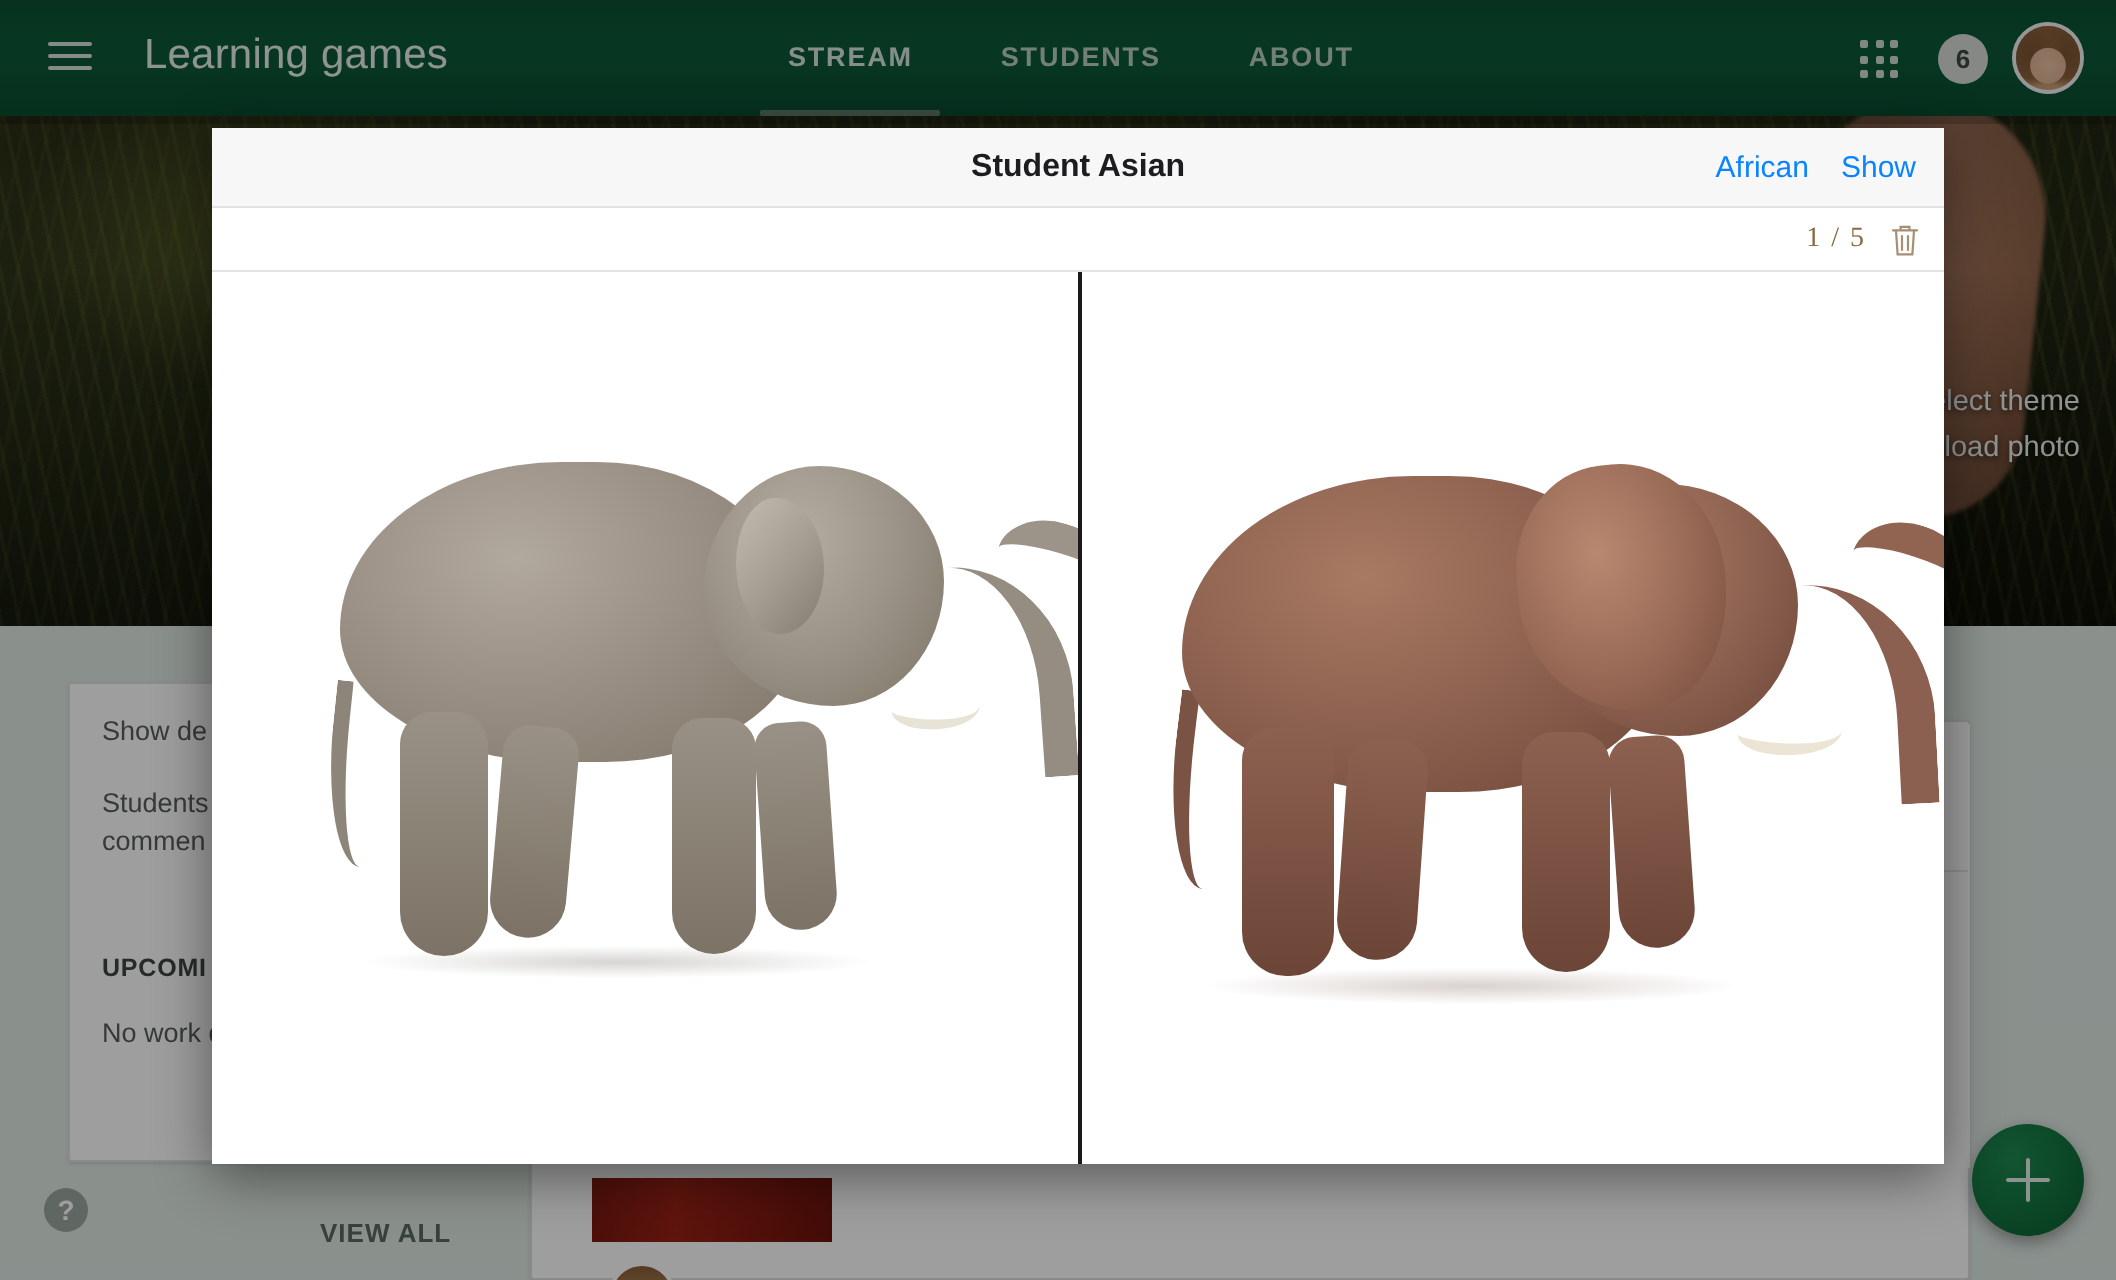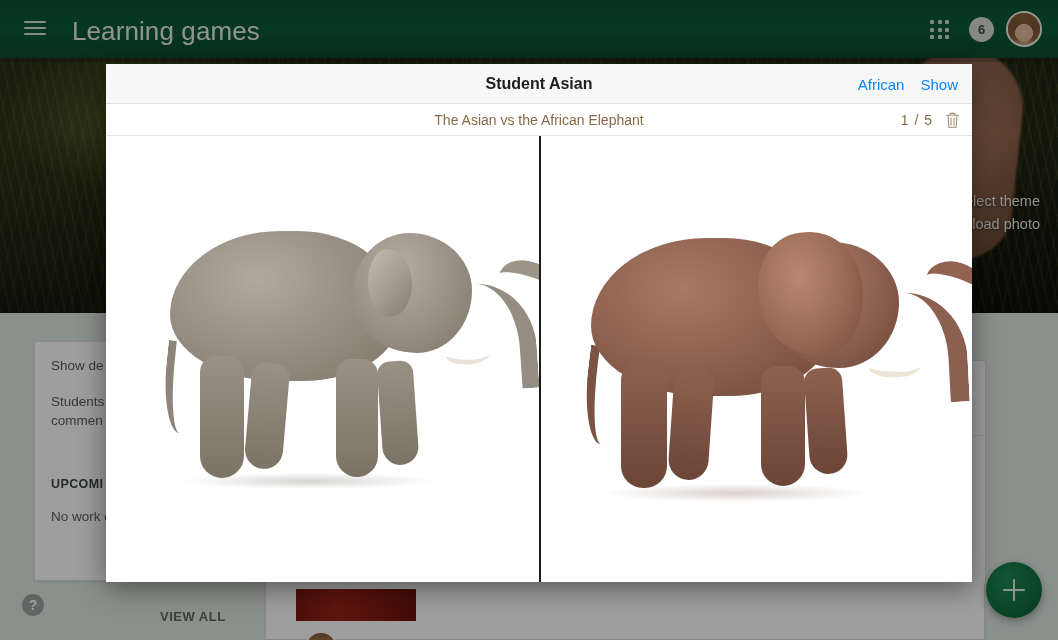--- a/index.html
+++ b/index.html
@@ -27,21 +27,21 @@
     position: absolute; left: 22px; top: 17px; width: 26px; height: 22px;
     cursor: pointer; opacity: .92;
   }
   .hamburger span{ position:absolute; left:2px; width:22px; height:2px; background:#e9efeb; border-radius:1px;}
   .hamburger span:nth-child(1){top:4px}
   .hamburger span:nth-child(2){top:10px}
   .hamburger span:nth-child(3){top:16px}
 
   .gc-title {
     position: absolute; left: 72px; top: 16px;
-    font-size: 26px; color: #e7efe9; letter-spacing: .1px;
+    font-size: 21px; color: #e7efe9; letter-spacing: .1px;
     white-space: nowrap;
   }
   .gc-tabs { position: absolute; left: 372px; top: 0; height: 58px; display: flex; }
   .gc-tab {
     height: 58px; line-height: 58px; padding: 0 22px;
     font-size: 13.5px; font-weight: bold; letter-spacing: .9px;
     color: #b9cfc2; cursor: pointer; position: relative;
   }
   .gc-tab.active { color: #d7e6dc; }
   .gc-tab.active::after{
@@ -201,21 +201,21 @@
   }
   .sub-title{ font-size:16px; color:#1d1d1f; font-weight:bold; }
   .sub-links{ position:absolute; right:14px; top:50%; transform:translateY(-50%); display:flex; gap:16px;}
   .sub-links a{ color:#0a84ff; font-size:15px; cursor:pointer; text-decoration:none;}
 
   .doc-bar{
     height:32px; background:#fff; border-bottom:1px solid #e3e3e3;
     display:flex; align-items:center; justify-content:center; position:relative; flex:0 0 auto;
   }
   .doc-title{ font-size:14px; color:#8a6a46; }
-  .doc-right{ position:absolute; right:12px; top:50%; transform:translateY(-50%); display:flex; align-items:center; gap:12px;}
+  .doc-right{ position:absolute; right:12px; top:50%; transform:translateY(-50%); display:flex; align-items:center; gap:12px;font-family:Liberation Serif, serif;}
   .doc-count{ font-size:14px; color:#8a6a46; letter-spacing:1px;}
   .trash{ width:15px; height:18px; position:relative; cursor:pointer; opacity:.75;}
 
   .panes{ flex:1 1 auto; display:flex; position:relative; background:#fff; }
   .pane{ position:relative; overflow:hidden; background:#fff; }
   .pane.left{ width:433px; }
   .pane.divider{ width:2px; background:#1a1a1a; }
   .pane.right{ flex:1 1 auto; }
 
   
@@ -385,20 +385,25 @@
   </div>
 
   <div class="gc-appbar">
     <div class="hamburger">
       <span></span>
         <span></span>
         <span></span>
     </div>
     <div class="gc-title">Learning games</div>
 
+    <div class="gc-tabs">
+      <div class="gc-tab active">STREAM</div>
+      <div class="gc-tab">STUDENTS</div>
+      <div class="gc-tab">ABOUT</div>
+    </div>
 
     <div class="apps-grid">
       <i></i>
         <i></i>
         <i></i>
         <i></i>
         <i></i>
         <i></i>
         <i></i>
         <i></i>
@@ -417,21 +422,20 @@
 
     <div class="sub-bar">
       <div class="sub-title">Student Asian</div>
       <div class="sub-links">
         <a>African</a>
         <a>Show</a>
       </div>
     </div>
 
     <div class="doc-bar">
-      <div class="doc-title">The Asian vs the African Elephant</div>
       <div class="doc-right">
         <div class="doc-count">1 / 5</div>
         <div class="trash">
           <svg width="15" height="18" viewBox="0 0 15 18" aria-hidden="true">
             <path d="M1.5 4.2h12M5.3 4.2V2.4h4.4v1.8M3 4.2l.8 12h7.4l.8-12M6 7v7M9 7v7" fill="none" stroke="#8a6a46" stroke-width="1.1" stroke-linecap="round"></path>
           </svg>
         </div>
       </div>
     </div>
 

